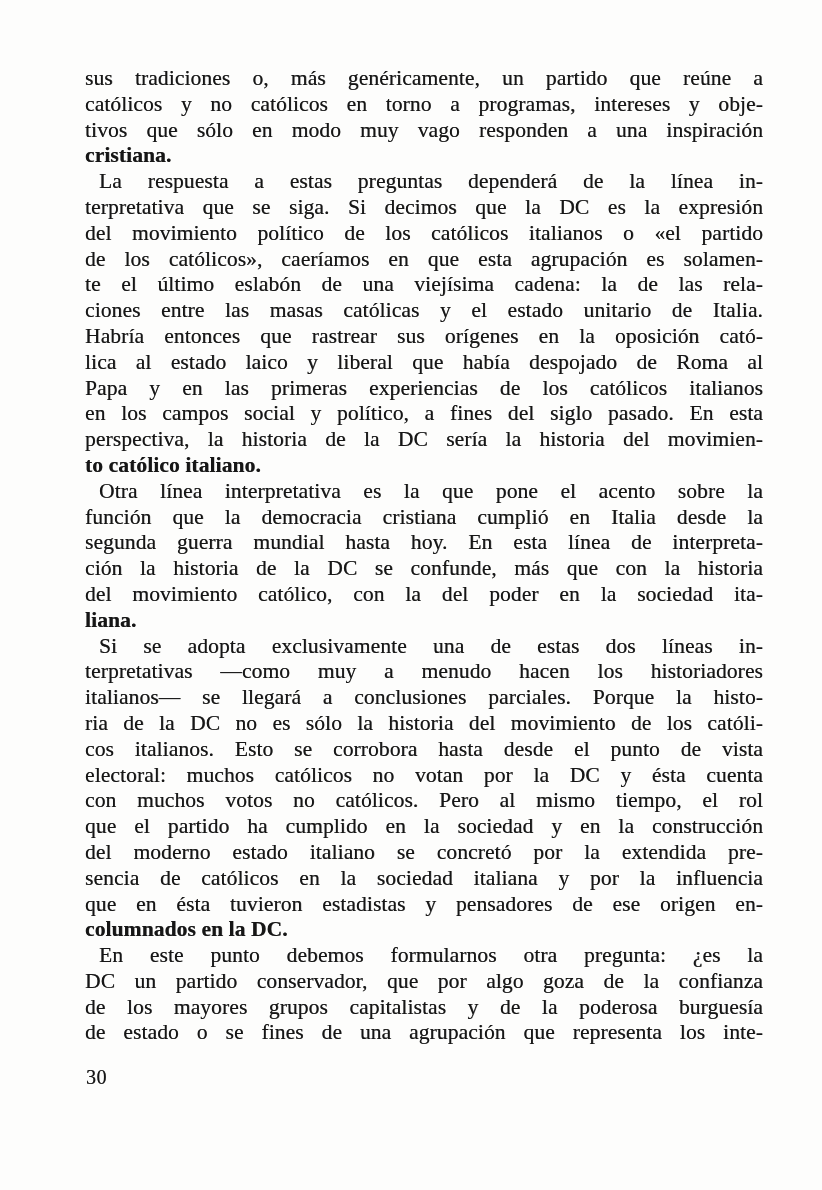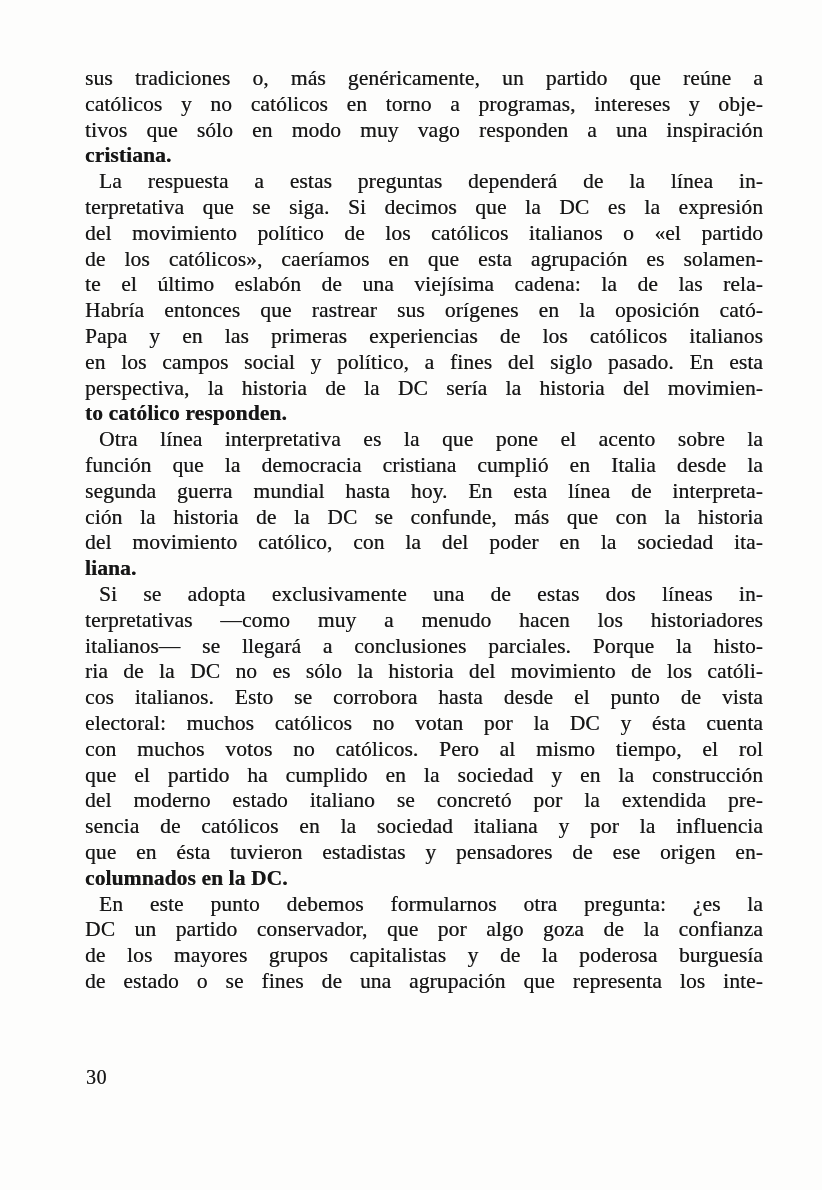--- a/index.html
+++ b/index.html
@@ -65,25 +65,27 @@
         <div class="line">católicos y no católicos en torno a programas, intereses y obje-</div>
         <div class="line">tivos que sólo en modo muy vago responden a una inspiración</div>
         <div class="line last">cristiana.</div>
       </div>
       <div class="paragraph">
         <div class="line indent">La respuesta a estas preguntas dependerá de la línea in-</div>
         <div class="line">terpretativa que se siga. Si decimos que la DC es la expresión</div>
         <div class="line">del movimiento político de los católicos italianos o «el partido</div>
         <div class="line">de los católicos», caeríamos en que esta agrupación es solamen-</div>
         <div class="line">te el último eslabón de una viejísima cadena: la de las rela-</div>
+        <div class="line">ciones entre las masas católicas y el estado unitario de Italia.</div>
         <div class="line">Habría entonces que rastrear sus orígenes en la oposición cató-</div>
+        <div class="line">lica al estado laico y liberal que había despojado de Roma al</div>
         <div class="line">Papa y en las primeras experiencias de los católicos italianos</div>
         <div class="line">en los campos social y político, a fines del siglo pasado. En esta</div>
         <div class="line">perspectiva, la historia de la DC sería la historia del movimien-</div>
-        <div class="line last">to católico responden.</div>
+        <div class="line last">to católico italiano.</div>
       </div>
       <div class="paragraph">
         <div class="line indent">Otra línea interpretativa es la que pone el acento sobre la</div>
         <div class="line">función que la democracia cristiana cumplió en Italia desde la</div>
         <div class="line">segunda guerra mundial hasta hoy. En esta línea de interpreta-</div>
         <div class="line">ción la historia de la DC se confunde, más que con la historia</div>
         <div class="line">del movimiento católico, con la del poder en la sociedad ita-</div>
         <div class="line last">liana.</div>
       </div>
       <div class="paragraph">

